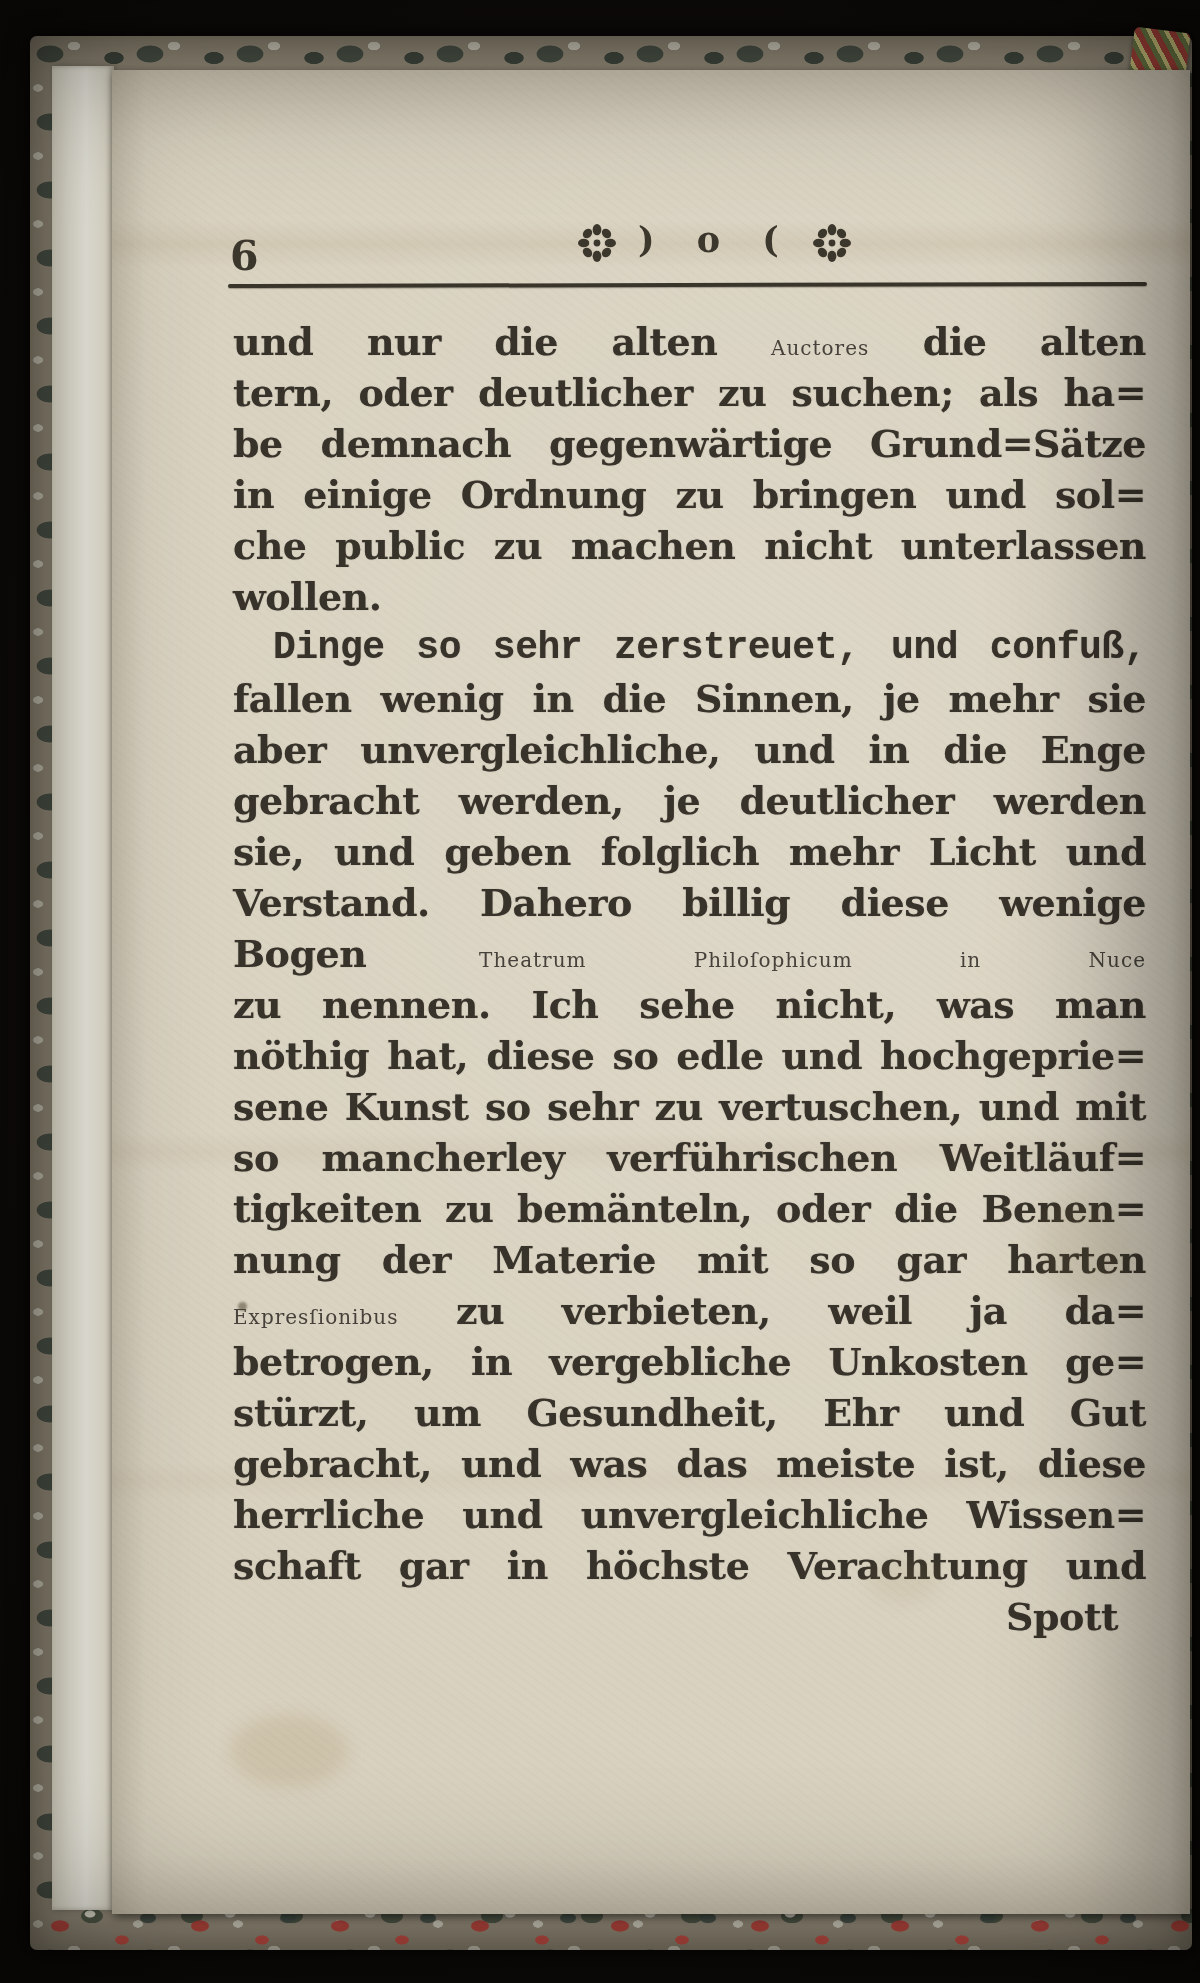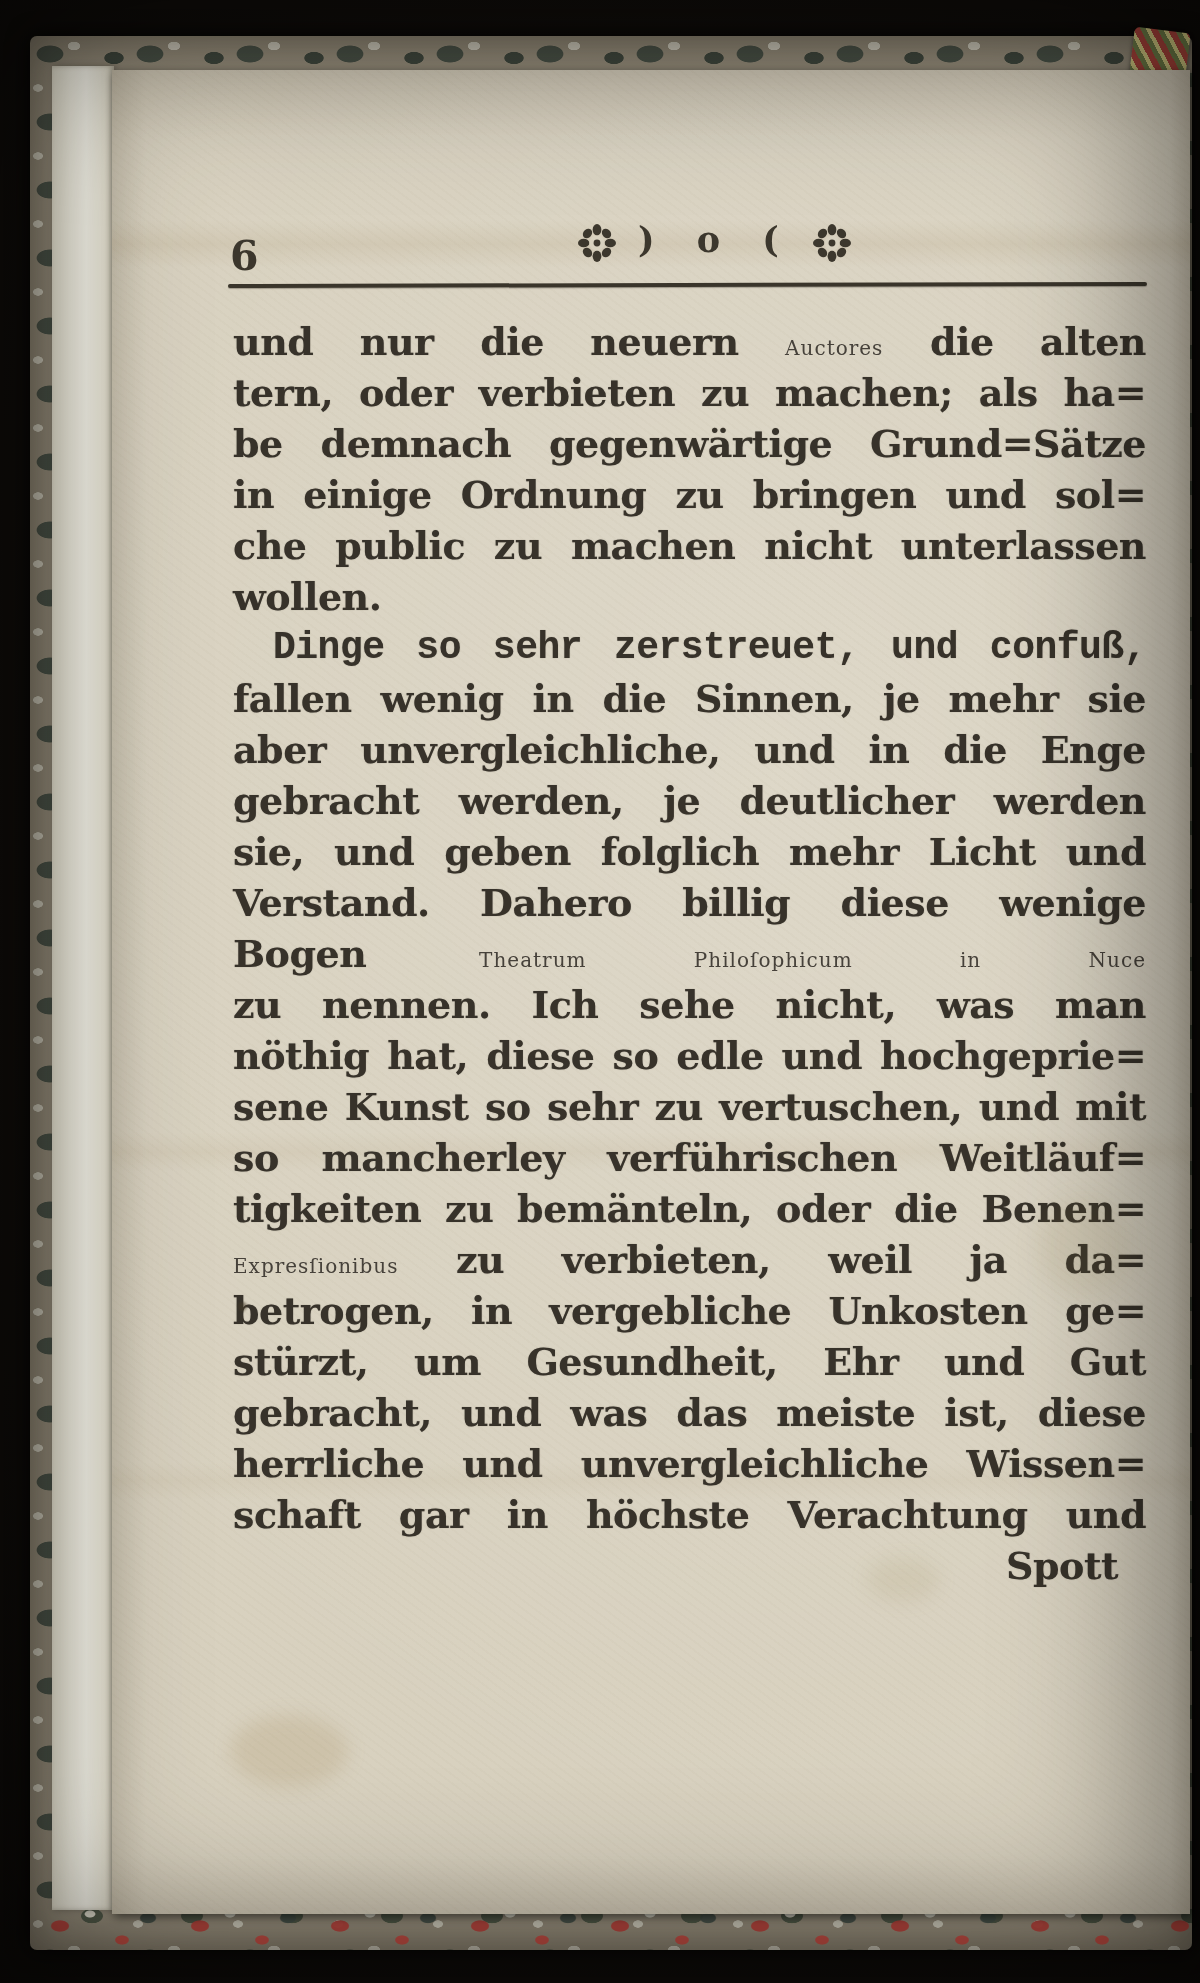--- a/index.html
+++ b/index.html
@@ -125,38 +125,39 @@
           </g>
           <circle cx="20" cy="20" r="8" fill="#d8d1bf"></circle>
           <circle cx="20" cy="20" r="3.6" fill="#3c372d"></circle>
         </svg>
       </span>
     </div>
 
     <div class="rule"></div>
 
     <div class="textblock">
-        <div class="line"><span class="fraktur">und nur die neuern </span><span class="antiqua">Auctores</span><span class="fraktur"> die alten</span></div>
-        <div class="line"><span class="fraktur">tern, oder verbieten zu machen; als ha=</span></div>
+        <div class="line"><span class="fraktur">und nur die alten </span><span class="antiqua">Auctores</span><span class="fraktur"> die alten</span></div>
+        <div class="line"><span class="fraktur">tern, oder deutlicher zu suchen; als ha=</span></div>
         <div class="line"><span class="fraktur">be demnach gegenwärtige Grund=Sätze</span></div>
         <div class="line"><span class="fraktur">in einige Ordnung zu bringen und sol=</span></div>
         <div class="line"><span class="fraktur">che public zu machen nicht unterlassen</span></div>
         <div class="line left"><span class="fraktur">wollen.</span></div>
         <div class="line indent"><span class="fraktur">Dinge so sehr zerstreuet, und confuß,</span></div>
         <div class="line"><span class="fraktur">fallen wenig in die Sinnen, je mehr sie</span></div>
         <div class="line"><span class="fraktur">aber unvergleichliche, und in die Enge</span></div>
         <div class="line"><span class="fraktur">gebracht werden, je deutlicher werden</span></div>
         <div class="line"><span class="fraktur">sie, und geben folglich mehr Licht und</span></div>
         <div class="line"><span class="fraktur">Verstand.  Dahero billig diese wenige</span></div>
         <div class="line"><span class="fraktur">Bogen </span><span class="antiqua">Theatrum Philoſophicum in Nuce</span></div>
         <div class="line"><span class="fraktur">zu nennen.  Ich sehe nicht, was man</span></div>
         <div class="line"><span class="fraktur">nöthig hat, diese so edle und hochgeprie=</span></div>
         <div class="line"><span class="fraktur">sene Kunst so sehr zu vertuschen, und mit</span></div>
         <div class="line"><span class="fraktur">so mancherley verführischen Weitläuf=</span></div>
         <div class="line"><span class="fraktur">tigkeiten zu bemänteln, oder die Benen=</span></div>
+        <div class="line"><span class="fraktur">nung der Materie mit so gar harten</span></div>
         <div class="line"><span class="antiqua">Expresſionibus</span><span class="fraktur"> zu verbieten, weil ja da=</span></div>
         <div class="line"><span class="fraktur">betrogen, in vergebliche Unkosten ge=</span></div>
         <div class="line"><span class="fraktur">stürzt, um Gesundheit, Ehr und Gut</span></div>
         <div class="line"><span class="fraktur">gebracht, und was das meiste ist, diese</span></div>
         <div class="line"><span class="fraktur">herrliche und unvergleichliche Wissen=</span></div>
         <div class="line"><span class="fraktur">schaft gar in höchste Verachtung und</span></div>
         <div class="line right"><span class="fraktur">Spott</span></div>
       </div>
 
     <div class="stain" style="left:118px;top:1645px;width:118px;height:72px;background:rgba(150,120,60,.16);filter:blur(9px);"></div>

